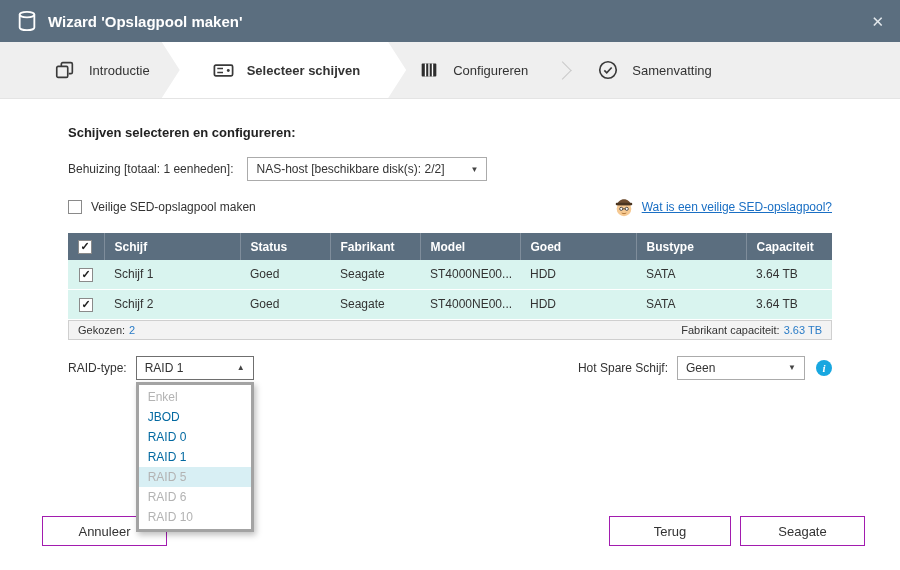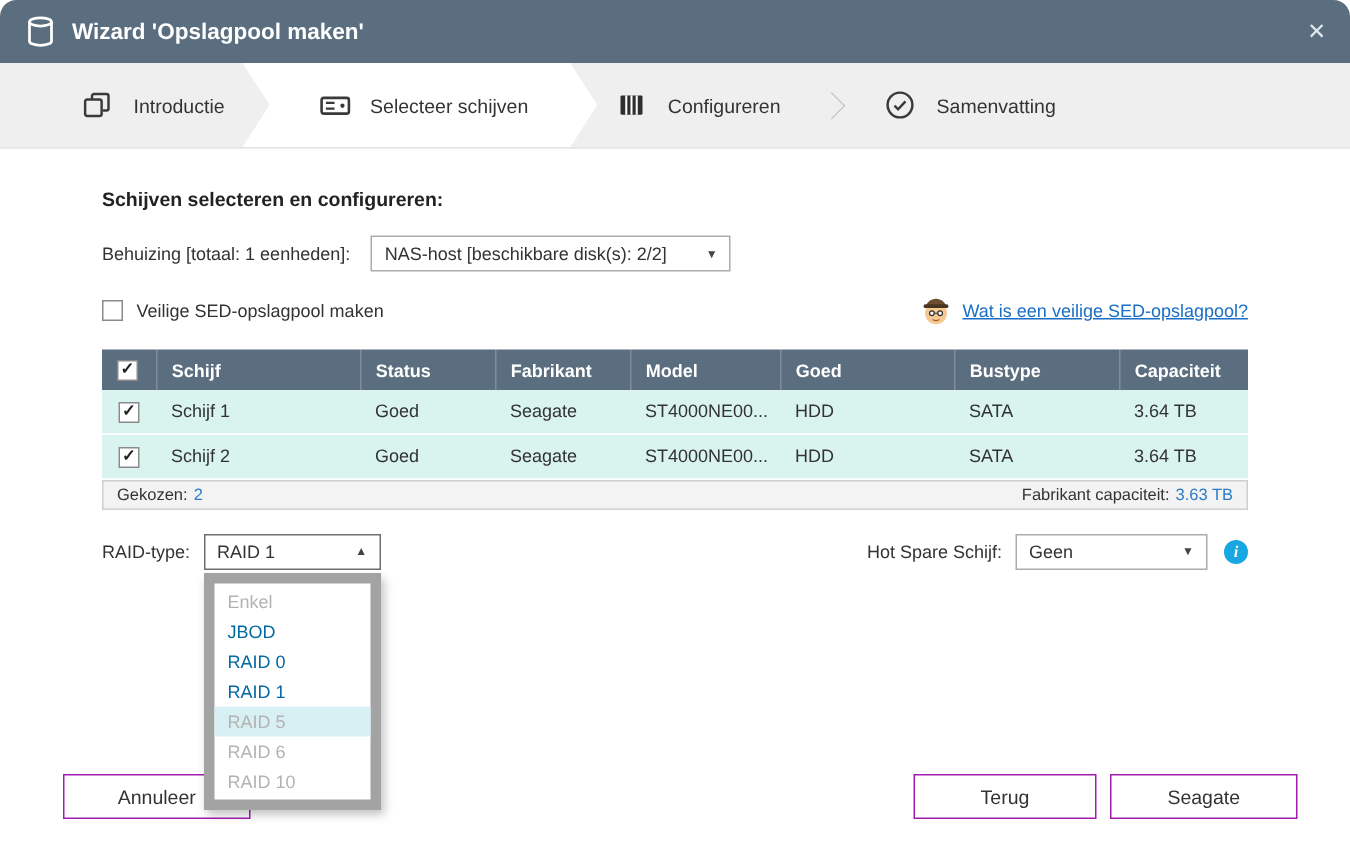--- a/index.html
+++ b/index.html
@@ -1,30 +1,30 @@
 <!DOCTYPE html>
 <html style="--titlebar-bg: #5b6e7f; --steps-bg: #efefef; --table-header-bg: #5b6e7f; --row-bg: #d9f4ef; --accent-blue: #2a7cc7; --link-blue: #1a6fc4; --info-blue: #18a7e0; --option-highlight: #d8eff4;"><head>
 <meta charset="utf-8">
 <style>
   * { box-sizing: border-box; }
   html, body { margin: 0; padding: 0; }
   body { font-family: "Liberation Sans", sans-serif; background: #ffffff; }
 
-  .dialog { position: relative; width: 900px; height: 570px; background: #fff; overflow: hidden; border-radius: 11px; }
+  .dialog { position: relative; width: 900px; height: 570px; background: #fff; overflow: hidden; }
 
   
   .titlebar { height: 42px; background: var(--titlebar-bg, #5b6e7f); display: flex; align-items: center; padding: 0 16px; }
   .title-icon { width: 22px; height: 22px; margin-right: 10px; display: flex; align-items: center; }
   .title { color: #fff; font-size: 15px; font-weight: bold; }
   .close { margin-left: auto; color: #e3e8ec; font-size: 15px; cursor: pointer; line-height: 1; }
 
   
   .steps { height: 57px; background: var(--steps-bg, #efefef); display: flex; align-items: stretch; padding-left: 30px; border-bottom: 1px solid #e4e4e4; }
   .step { display: flex; align-items: center; gap: 11px; padding: 0 24px; font-size: 13px; color: #333; cursor: pointer; }
-  .step.active { background: #fff; clip-path: polygon(0 0, calc(100% - 18px) 0, 100% 50%, calc(100% - 18px) 100%, 0 100%, 18px 50%); padding: 0 46px 0 50px; margin: 0 -12px; }
+  .step.active { background: #fff; clip-path: polygon(0 0, calc(100% - 18px) 0, 100% 50%, calc(100% - 18px) 100%, 0 100%, 18px 50%); padding: 0 46px 0 50px; margin: 0 -12px; font-weight: bold; }
   .step-icon { display: flex; width: 24px; height: 24px; align-items: center; }
   .chev { width: 13px; height: 13px; border-top: 1px solid #c9c9c9; border-right: 1px solid #c9c9c9; transform: rotate(45deg); align-self: center; margin: 0 4px; }
 
   
   .content { padding: 26px 68px 0; }
   .section-title { font-size: 13px; font-weight: bold; color: #222; margin-bottom: 17px; }
   .label { font-size: 12px; color: #333; }
   .form-row { display: flex; align-items: center; margin-bottom: 15px; }
   .form-row .label { margin-right: 14px; }
 
@@ -49,21 +49,21 @@
   .disk-table td { background: var(--row-bg, #d9f4ef); font-size: 12px; color: #333; padding: 7px 10px; border-bottom: 1px solid #fff; height: 29px; }
   .cb-cell { text-align: center; }
   .cb-cell .checkbox { vertical-align: middle; }
   .table-footer { display: flex; justify-content: space-between; background: #f3f3f3; border: 1px solid #cfcfcf; padding: 3px 9px; font-size: 11px; color: #333; }
   .table-footer .blue { color: var(--accent-blue, #2a7cc7); font-weight: normal; margin-left: 4px; }
 
   
   .controls-row { display: flex; align-items: center; margin-top: 16px; }
   .controls-row .label { margin-right: 9px; }
   .dd-wrap { position: relative; }
-  .dropdown { position: absolute; top: 26px; left: 0; width: 118px; background: #fff; border: 7px solid #a3a3a3; box-shadow: 2px 3px 6px rgba(0,0,0,0.25); z-index: 10; padding: 2px 0; }
+  .dropdown { position: absolute; top: 26px; left: 0; width: 118px; background: #fff; border: 3px solid #a3a3a3; box-shadow: 2px 3px 6px rgba(0,0,0,0.25); z-index: 10; padding: 2px 0; }
   .option { padding: 2px 9px; font-size: 12px; color: #0369a1; line-height: 16px; cursor: pointer; }
   .option.disabled { color: #b3b3b3; }
   .option.highlight { background: var(--option-highlight, #d8eff4); }
   .hotspare-label { margin-left: auto; }
   .info-icon { width: 16px; height: 16px; border-radius: 50%; background: var(--info-blue, #18a7e0); color: #fff; font-size: 11px; font-style: italic; font-weight: bold; display: inline-flex; align-items: center; justify-content: center; margin-left: 11px; cursor: pointer; font-family: "Liberation Serif", serif; }
 
   
   .actions { position: absolute; left: 42px; right: 35px; bottom: 24px; display: flex; }
   .btn { height: 30px; background: #fff; border: 1px solid #a21caf; font-size: 13px; color: #333; font-family: inherit; cursor: pointer; }
   .btn-cancel { width: 125px; }

